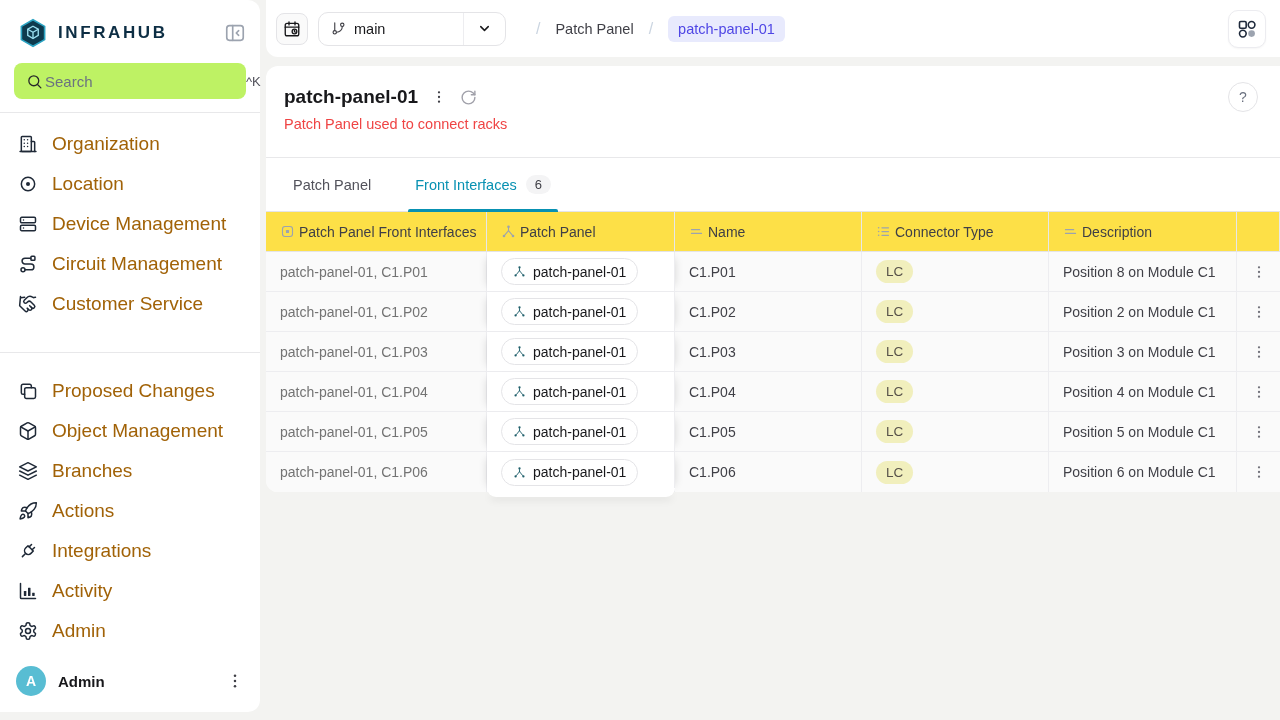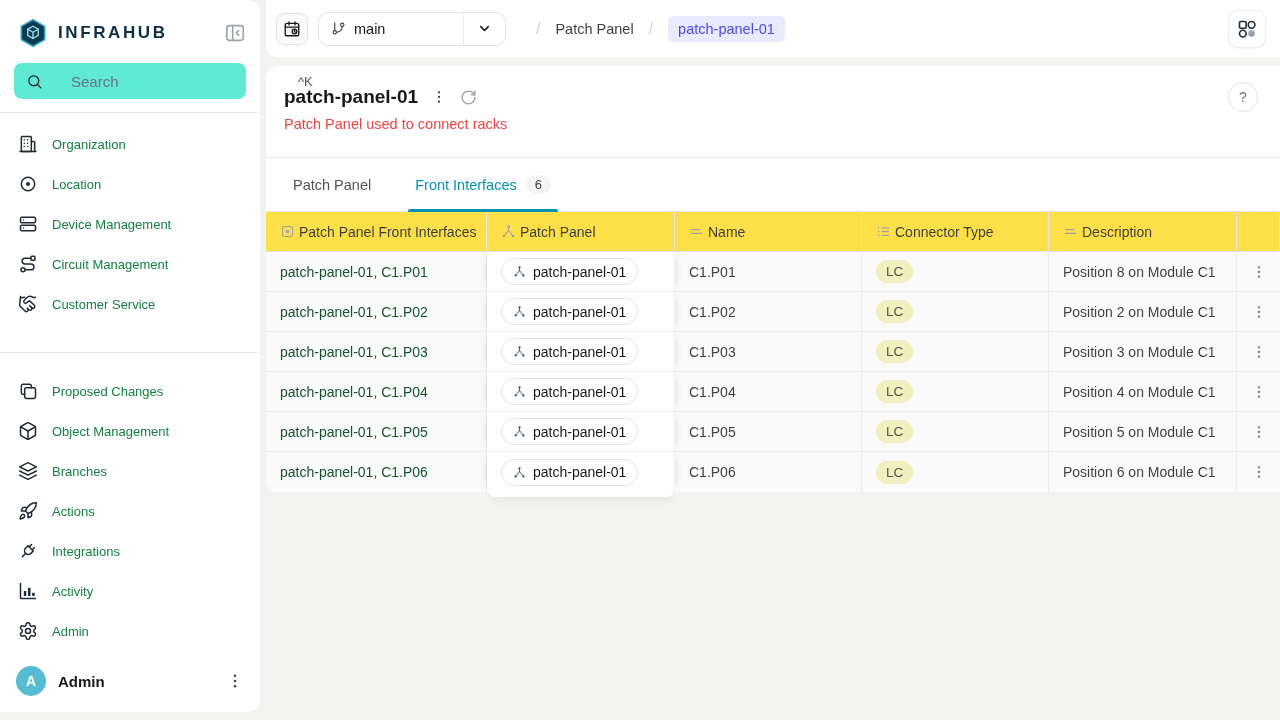--- a/index.html
+++ b/index.html
@@ -8,30 +8,30 @@
   .icon { display:inline-flex; align-items:center; justify-content:center; flex:none; }
   .icon svg { width:100%; height:100%; }
 
   
   #sidebar { position:absolute; left:0; top:0; width:260px; height:712px; background:#fff; border-radius:0 12px 12px 0; z-index:2; }
   .logo-row { display:flex; align-items:center; gap:10px; padding:14px 14px 0 18px; height:52px; }
   .logo-mark { width:30px; height:30px; }
   .logo-text { font-size:17px; font-weight:800; letter-spacing:2.6px; color:#0d2e44; }
   .collapse-btn { margin-left:auto; width:22px; height:22px; color:#9ca3af; cursor:pointer; background:none; border:none; }
   .search-wrap { padding:11px 14px 13px; border-bottom:1px solid #e8e8ea; }
-  .search-bar { display:flex; align-items:center; gap:28px; background:#5eead4; border-radius:8px; height:36px; padding:0 12px; }
+  .search-bar { display:flex; align-items:center; gap:2px; background:#bef264; border-radius:8px; height:36px; padding:0 12px; }
   .search-bar .icon { width:17px; height:17px; color:#27272a; }
   .search-bar input { flex:1; border:none; background:transparent; outline:none; font-size:15px; color:#18181b; font-family:"Liberation Sans", sans-serif; }
   .search-bar input::placeholder { color:#6b7280; }
   .search-kbd { font-size:13px; color:#52525b; }
   .nav-group { padding:0; }
   #nav-group-0 { height:228px; margin-top:11px; overflow:hidden; }
   #nav-group-0 + .nav-divider { border-top:1px solid #e8e8ea; }
   #nav-group-1 { margin-top:18px; }
-  .nav-item { display:flex; align-items:center; gap:14px; height:40px; padding:0 18px; font-size:13px; color:#15803d; cursor:pointer; }
+  .nav-item { display:flex; align-items:center; gap:14px; height:40px; padding:0 18px; font-size:19px; color:#a16207; cursor:pointer; }
   .nav-item .icon { width:20px; height:20px; color:#1f2937; }
   .sidebar-footer { position:absolute; left:0; right:0; bottom:16px; display:flex; align-items:center; gap:12px; padding:0 16px; }
   .avatar { width:30px; height:30px; border-radius:50%; color:#fff; font-size:14px; font-weight:700; display:flex; align-items:center; justify-content:center; }
   .user-name { font-size:15px; font-weight:700; color:#18181b; }
   .user-menu { margin-left:auto; width:18px; height:18px; color:#3f3f46; background:none; border:none; cursor:pointer; }
 
   
   #topbar { position:absolute; left:266px; top:0; right:0; height:57px; background:#fff; border-radius:0 0 0 12px; display:flex; align-items:center; padding:0 14px 0 10px; z-index:2; }
   .cal-btn { width:32px; height:32px; border-radius:8px; border:1px solid #e4e4e7; background:#fafafa; display:flex; align-items:center; justify-content:center; cursor:pointer; }
   .cal-btn .icon { width:18px; height:18px; color:#18181b; }
@@ -66,21 +66,21 @@
   .add-btn .icon { width:14px; height:14px; }
 
   
   .grid { display:grid; grid-template-columns:221px 188px 187px 187px 188px 1fr; grid-auto-rows:40px; }
   .cell { display:flex; align-items:center; padding:0 14px; font-size:14px; border-right:1px solid #ededf0; border-bottom:1px solid #ededf0; color:#3f3f46; background:#fafafa; overflow:hidden; white-space:nowrap; }
   .cell:nth-child(6n) { border-right:none; justify-content:center; padding:0; }
   .head .cell { background:#fde047; border-right:1px solid #e7e7ea; border-bottom:1px solid #e4e4e7; gap:4px; font-weight:500; color:#3f3f46; }
   .head .cell .icon { width:15px; height:15px; color:#9ca3af; }
   .cell.last { border-bottom:none; }
   .cell.elevated { background:#fff; position:relative; box-shadow:7px 0 9px -7px rgba(0,0,0,.15), -7px 0 9px -7px rgba(0,0,0,.15); }
-  .iface-link { color:#14532d; cursor:pointer;text-align:center; }
+  .iface-link { color:#737373; cursor:pointer;text-align:center; }
   .pp-pill { display:inline-flex; align-items:center; gap:7px; height:27px; padding:0 11px; border:1px solid #e4e4e7; border-radius:14px; background:#fff; font-size:14px; color:#18181b; cursor:pointer; }
   .pp-pill .icon { width:13px; height:13px; color:#1f5f6b; }
   .lc-badge { display:inline-flex; align-items:center; height:23px; padding:0 10px; border-radius:12px; font-size:13.5px; }
   .row-kebab { width:16px; height:16px; color:#71717a; background:none; border:none; cursor:pointer; }
   #col2-ext { position:absolute; left:487px; top:488px; width:188px; height:9px; background:#fff; border-radius:0 0 9px 9px; box-shadow:0 5px 8px -3px rgba(0,0,0,.14); z-index:3; }
 </style>
 </head>
 <body>
 
 <aside id="sidebar">

